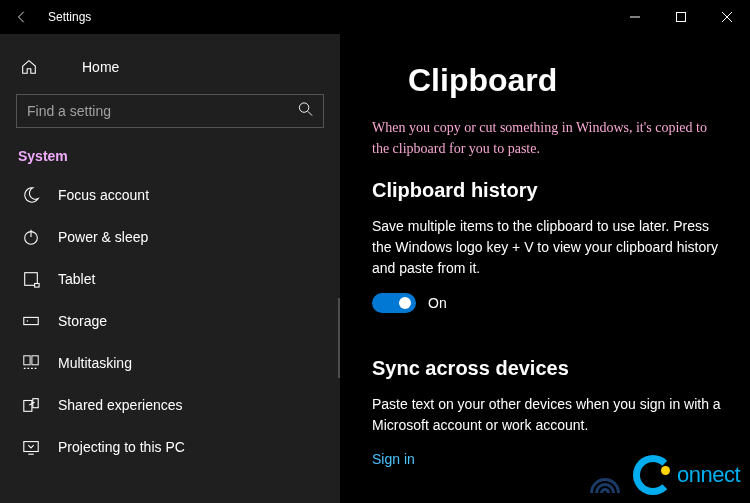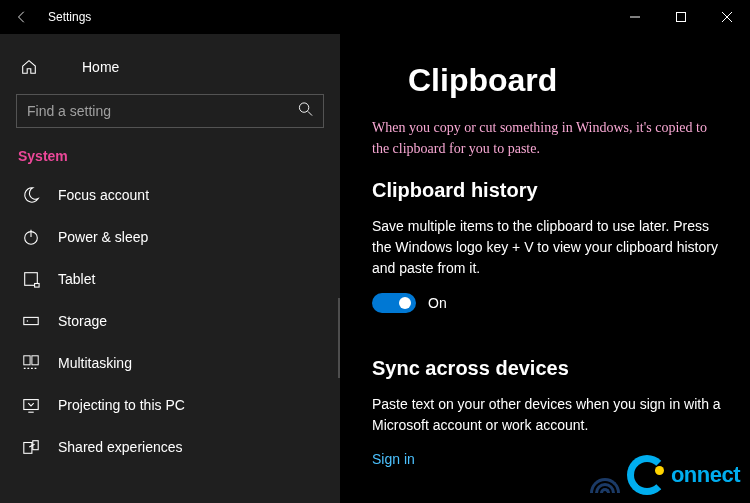--- a/index.html
+++ b/index.html
@@ -14,39 +14,39 @@
 .content { flex: 1; display: flex; overflow: hidden; }
 .sidebar { width: 340px; background: #1f1f1f; display: flex; flex-direction: column; padding-top: 14px; overflow-y: auto; position: relative; }
 .sidebar-inner { position: relative; }
 .home-row { display: flex; align-items: center; gap: 16px; padding: 10px 20px; cursor: pointer; }
 .home-label { font-size: 14px; color: #fff; margin-left: 28px; }
 .search-wrap { padding: 8px 16px 12px 16px; }
 .search-box { position: relative; border: 1px solid #535353; height: 34px; display: flex; align-items: center; padding: 0 10px; }
 .search-input { background: transparent; border: none; outline: none; color: #5eead4; font-size: 14px; flex: 1; }
 .search-input::placeholder { color: #a0a0a0; }
 .search-icon-wrap { position: absolute; right: 10px; top: 50%; transform: translateY(-50%); }
-.category { padding: 8px 20px 10px 18px; font-size: 14px; font-weight: 600; color: #ec4899; }
+.category { padding: 8px 20px 10px 18px; font-size: 14px; font-weight: 600; color: #f0abfc; }
 .nav-list { display: flex; flex-direction: column; }
 .nav-item { display: flex; align-items: center; gap: 18px; padding: 12px 20px 12px 22px; cursor: pointer; font-size: 14px; color: #fff; }
 .nav-icon { width: 18px; height: 18px; display: flex; align-items: center; justify-content: center; flex-shrink: 0; }
 .main { flex: 1; background: #000; padding: 28px 26px 20px 32px; overflow-y: auto; }
 .page-title { font-size: 32px; font-weight: 600; margin-bottom: 18px; margin-left: 36px; }
 .desc { font-size: 14px; color: #f9a8d4; line-height: 1.5; margin-bottom: 20px; font-family: Liberation Serif, serif; }
 .section-title { font-size: 20px; font-weight: 600; margin-bottom: 14px; }
 .section-desc { font-size: 14px; color: #fff; line-height: 1.5; margin-bottom: 14px; }
 .toggle-row { display: flex; align-items: center; gap: 12px; margin-bottom: 44px; }
 .toggle { width: 44px; height: 20px; border-radius: 10px; background: #0078d4; position: relative; cursor: pointer; }
 .toggle-knob { width: 12px; height: 12px; border-radius: 50%; background: #fff; position: absolute; top: 4px; right: 5px; }
 .toggle-label { font-size: 14px; color: #fff; }
 .link { color: #4cc2ff; font-size: 14px; cursor: pointer; }
 .scroll-indicator { position: absolute; right: 0; top: 250px; width: 2px; height: 80px; background: #4d4d4d; }
 .watermark { position: absolute; right: 10px; bottom: 8px; display: flex; align-items: center; gap: 4px; pointer-events: none; }
 .wm-c { width: 40px; height: 40px; border: 7px solid #00aeef; border-radius: 50%; border-right-color: transparent; position: relative; }
 .wm-c::after { content: ''; position: absolute; right: -4px; top: 4px; width: 9px; height: 9px; background: #ffd400; border-radius: 50%; }
-.wm-text { color: #00aeef; font-weight: 700; font-size: 22px; letter-spacing: -0.5px; }
+.wm-text { color: #00aeef; font-weight: 400; font-size: 22px; letter-spacing: -0.5px; }
 .wm-arcs { position: absolute; right: 118px; bottom: 2px; width: 34px; height: 20px; }
 .wm-arc { position: absolute; left: 50%; bottom: 0; border: 3px solid #1b3a66; border-bottom: none; border-top-left-radius: 60px; border-top-right-radius: 60px; transform: translateX(-50%); }
 
 
 .sidebar::-webkit-scrollbar, .main::-webkit-scrollbar { width: 4px; }
 .sidebar::-webkit-scrollbar-thumb, .main::-webkit-scrollbar-thumb { background: #4d4d4d; }
 </style>
 </head>
 <body>
 
@@ -156,37 +156,37 @@
                   <rect x="11" y="2" width="7" height="10" stroke="#fff" stroke-width="1.1" fill="none"></rect>
                   <line x1="2" y1="16" x2="18" y2="16" stroke="#fff" stroke-width="1.5" stroke-dasharray="2 2"></line>
                 </svg>
             </span>
             <span>Multitasking</span>
           </div>
 
           <div class="nav-item">
             <span class="nav-icon">
               <svg width="18" height="18" viewBox="0 0 20 20">
+                  <rect x="2" y="5" width="9" height="12" stroke="#fff" stroke-width="1.2" fill="none"></rect>
+                  <rect x="12" y="3" width="6" height="10" stroke="#fff" stroke-width="1.2" fill="none"></rect>
+                  <path d="M8 10 L14 7" stroke="#fff" stroke-width="1.2"></path>
+                </svg>
+            </span>
+            <span>Shared experiences</span>
+          </div>
+
+          <div class="nav-item">
+            <span class="nav-icon">
+              <svg width="18" height="18" viewBox="0 0 20 20">
                   <rect x="2" y="4" width="16" height="11" stroke="#fff" stroke-width="1.2" fill="none"></rect>
                   <line x1="7" y1="18" x2="13" y2="18" stroke="#fff" stroke-width="1.2"></line>
                   <path d="M7 8 L10 11 L13 8" stroke="#fff" stroke-width="1.2" fill="none"></path>
                 </svg>
             </span>
             <span>Projecting to this PC</span>
-          </div>
-
-          <div class="nav-item">
-            <span class="nav-icon">
-              <svg width="18" height="18" viewBox="0 0 20 20">
-                  <rect x="2" y="5" width="9" height="12" stroke="#fff" stroke-width="1.2" fill="none"></rect>
-                  <rect x="12" y="3" width="6" height="10" stroke="#fff" stroke-width="1.2" fill="none"></rect>
-                  <path d="M8 10 L14 7" stroke="#fff" stroke-width="1.2"></path>
-                </svg>
-            </span>
-            <span>Shared experiences</span>
           </div>
 
         </div>
         <div class="scroll-indicator"></div>
       </div>
     </div>
 
     <div class="main">
       <h1 class="page-title">Clipboard</h1>
       <p class="desc">When you copy or cut something in Windows, it's copied to the clipboard for you to paste.</p>

